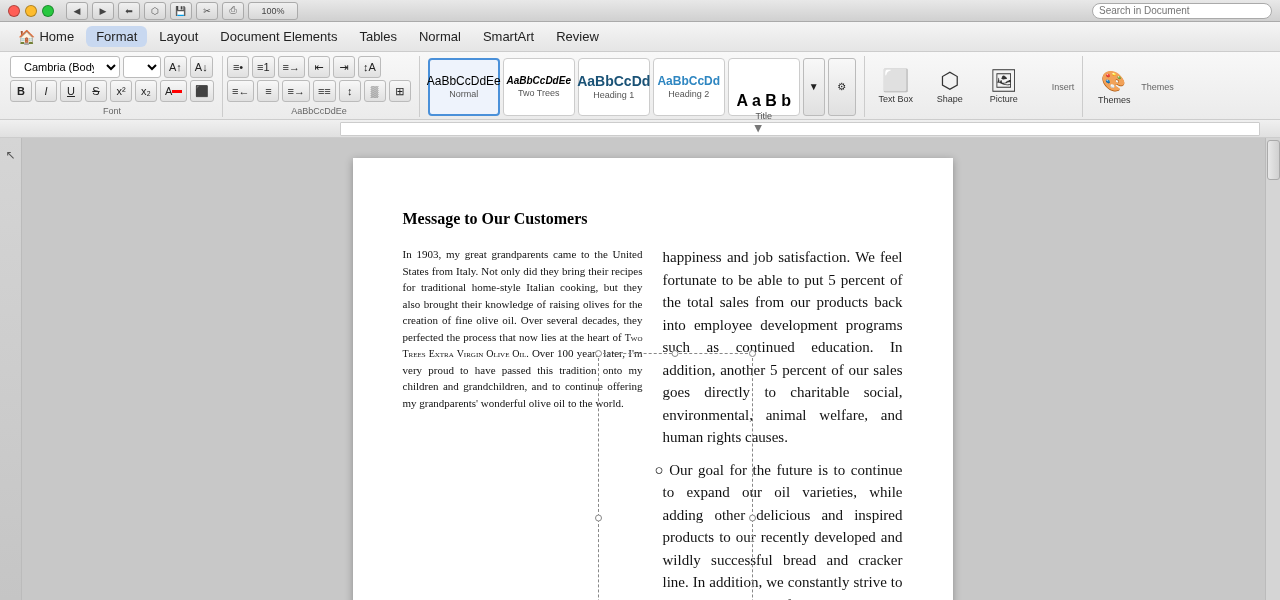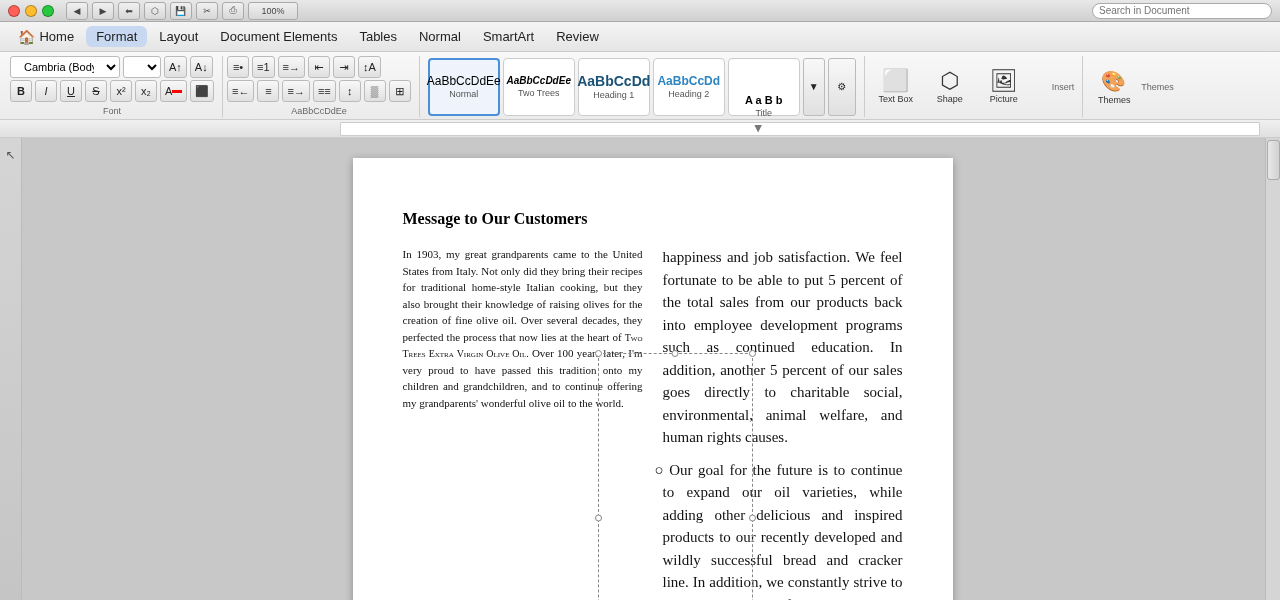--- a/index.html
+++ b/index.html
@@ -117,21 +117,21 @@
       cursor: pointer;
       font-size: 10px;
       padding: 3px;
     }
     .style-btn.active { border: 2px solid #4a90d9; background: #eef3fc; }
     .style-preview { font-size: 14px; font-weight: bold; line-height: 1; }
     .style-preview.normal { font-size: 12px; font-weight: normal; }
     .style-preview.two-trees { font-size: 10px; font-style: italic; }
     .style-preview.heading1 { font-size: 14px; font-weight: bold; color: #1a5276; }
     .style-preview.heading2 { font-size: 12px; font-weight: bold; color: #2e86c1; }
-    .style-preview.title { font-size: 11px; font-weight: bold; margin-top: 40px; }
+    .style-preview.title { font-size: 16px; font-weight: bold; margin-top: 40px; }
     .style-label { font-size: 9px; color: #555; margin-top: 2px; }
 
     
     .insert-group {
       display: flex;
       align-items: center;
       gap: 8px;
       padding: 0 8px;
       border-right: 1px solid #ccc;
     }

